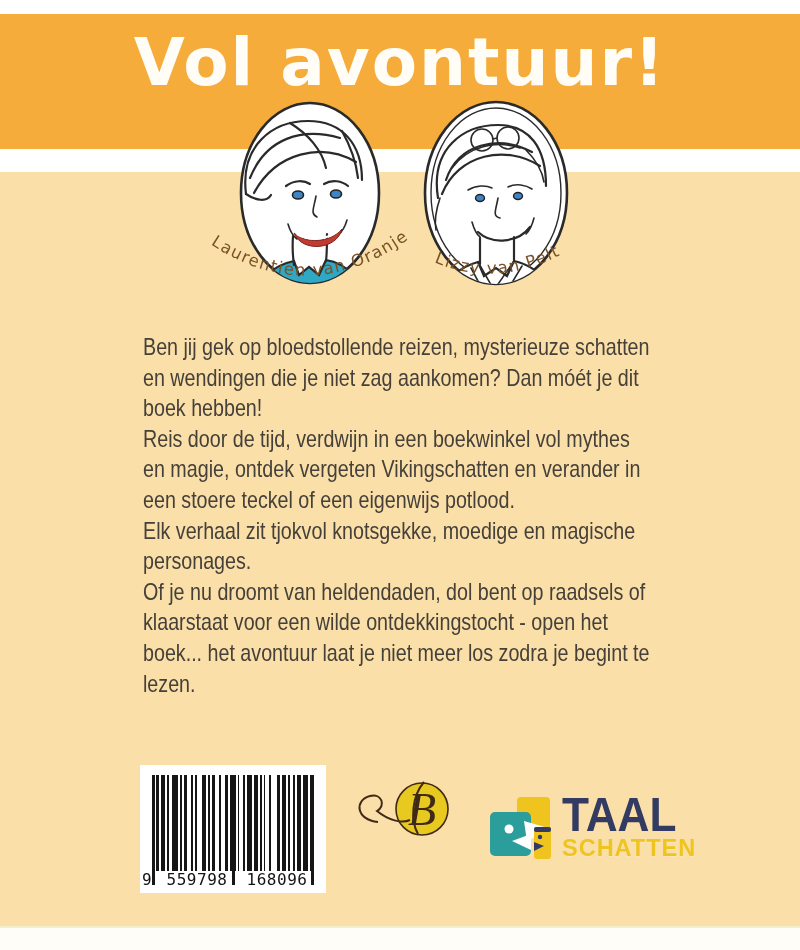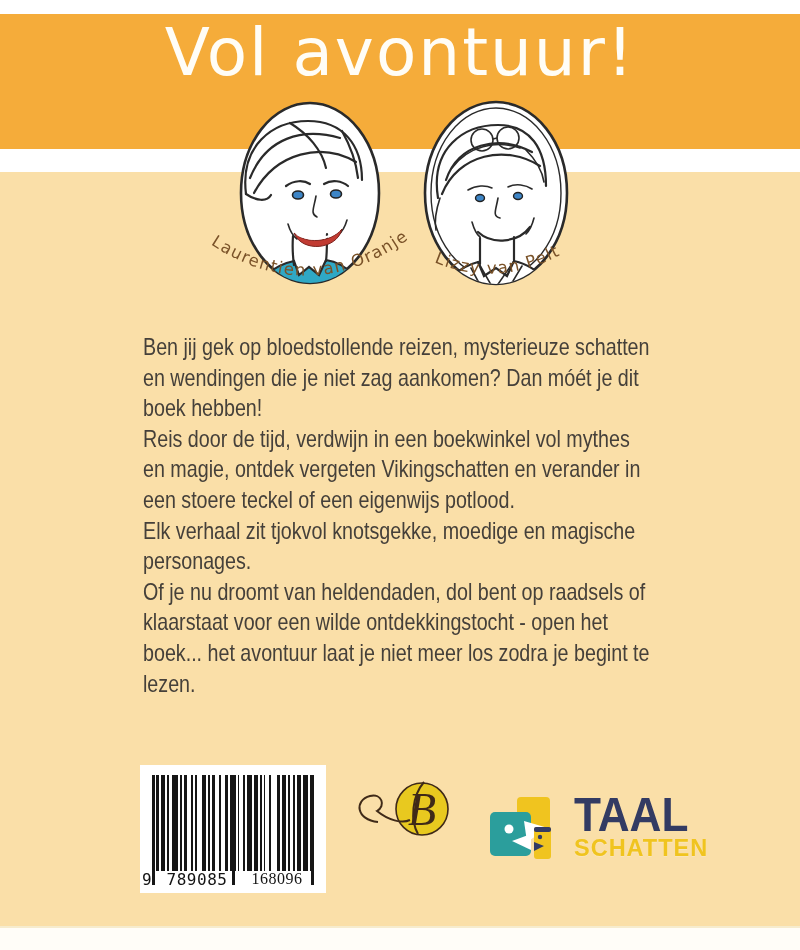--- a/index.html
+++ b/index.html
@@ -7,22 +7,22 @@
        font-family:"Liberation Sans", sans-serif;}
   .abs{position:absolute;}
   
   #band-white-top{left:0;top:0;width:800px;height:14px;background:#ffffff;}
   #band-orange{left:0;top:14px;width:800px;height:135px;background:#F5AC3A;}
   #strip-white{left:0;top:149px;width:800px;height:23px;background:#ffffff;}
   #band-peach{left:0;top:172px;width:800px;height:754px;background:#FADFA8;}
   #band-white-bottom{left:0;top:926px;width:800px;height:24px;background:#fffdf8;border-top:2px solid #f6ecce;}
   
   #title{left:0;top:14px;width:800px;height:135px;display:flex;justify-content:center;
-         align-items:flex-start;box-sizing:border-box;
-         font-weight:400;font-size:66px;letter-spacing:2px;color:#FFFDF6;
+         align-items:flex-start;padding-top:10px;box-sizing:border-box;
+         font-weight:700;font-size:66px;letter-spacing:2px;color:#FFFDF6;
          font-family:"DejaVu Sans", sans-serif;}
   
   #portrait-left{left:190px;top:98px;}
   #portrait-right{left:376px;top:98px;}
   .stroke{fill:none;stroke:#2a2a2a;stroke-width:2.2;stroke-linecap:round;}
   .stroke-thin{fill:none;stroke:#2a2a2a;stroke-width:1.6;stroke-linecap:round;}
   .name-text{font-size:16.5px;letter-spacing:1.4px;fill:#7A5228;
              font-family:"DejaVu Sans", sans-serif;}
   
   #blurb{left:143px;top:332px;width:680px;color:#45403A;font-size:24px;line-height:30.6px;
@@ -33,29 +33,29 @@
   #bars{position:absolute;left:12px;top:10px;width:162px;height:96px;display:flex;}
   #bars div{height:100%;}
   #bars .b{background:#161616;}
   .guard{position:absolute;top:10px;width:3px;height:110px;background:#161616;}
   #guard-l{left:12px;} #guard-m{left:92px;} #guard-r{left:171px;}
   #barcode-digits{position:absolute;left:2px;right:8px;top:104px;height:20px;display:flex;
                   align-items:center;font-family:"DejaVu Sans Mono", monospace;
                   font-size:16px;color:#141414;}
   #barcode-digits .d1{width:16px;}
   #barcode-digits .d2{width:78px;text-align:center;letter-spacing:0.5px;}
-  #barcode-digits .d3{flex:1;text-align:center;letter-spacing:0.5px;font-family:Liberation Serif, serif;}
+  #barcode-digits .d3{flex:1;text-align:center;letter-spacing:0.5px;}
   
   #publisher{left:344px;top:778px;width:130px;text-align:center;}
   #publisher-label{margin-top:2px;border-top:1.5px solid #4B2B1A;border-bottom:1.5px solid #4B2B1A;
                    padding:3px 0 4px 0;font-family:"Liberation Serif", serif;
                    font-size:16px;letter-spacing:2.5px;color:#4B2B1A;}
   
   #brand{left:490px;top:795px;display:flex;align-items:flex-start;}
-  #brand-words{margin-left:14px;}
+  #brand-words{margin-left:2px;}
   #brand-top{font-weight:bold;font-size:48px;line-height:40px;letter-spacing:0px;
              color:#333B63;transform:scaleX(0.92);transform-origin:left;}
   #brand-bottom{font-weight:bold;font-size:24px;line-height:26px;letter-spacing:1px;
                 color:#F0C41F;text-shadow:0 1px 0 #fff3;transform:scaleX(0.98);transform-origin:left;}
 </style>
 </head>
 <body>
 
 <div class="abs" id="band-white-top"></div>
 <div class="abs" id="band-orange"></div>
@@ -217,21 +217,21 @@
       <div class="b" style="width: 3.44828%;"></div>
       <div style="width: 1.14943%;"></div>
       <div class="b" style="width: 1.14943%;"></div>
       <div style="width: 1.14943%;"></div>
     </div>
   <div class="guard" id="guard-l"></div>
   <div class="guard" id="guard-m"></div>
   <div class="guard" id="guard-r"></div>
   <div id="barcode-digits">
     <span class="d1">9</span>
-    <span class="d2">789085</span>
+    <span class="d2">559798</span>
     <span class="d3">168096</span>
   </div>
 </div>
 
 <div class="abs" id="publisher">
   <svg width="130" height="60" viewBox="0 0 130 60">
     <circle cx="78" cy="31" r="26" fill="#E8C91F" stroke="#3F2A18" stroke-width="1.6"></circle>
     <path d="M34,44 C12,42 10,22 26,18 C38,15 42,28 33,33 C44,42 58,46 66,42" fill="none" stroke="#3F2A18" stroke-width="2"></path>
     <text x="78" y="47" text-anchor="middle" font-family="Liberation Serif, serif" font-style="italic" font-size="46" fill="#3F2A18">B</text>
     <path d="M80,4 C68,18 66,42 74,56" fill="none" stroke="#3F2A18" stroke-width="2"></path>

